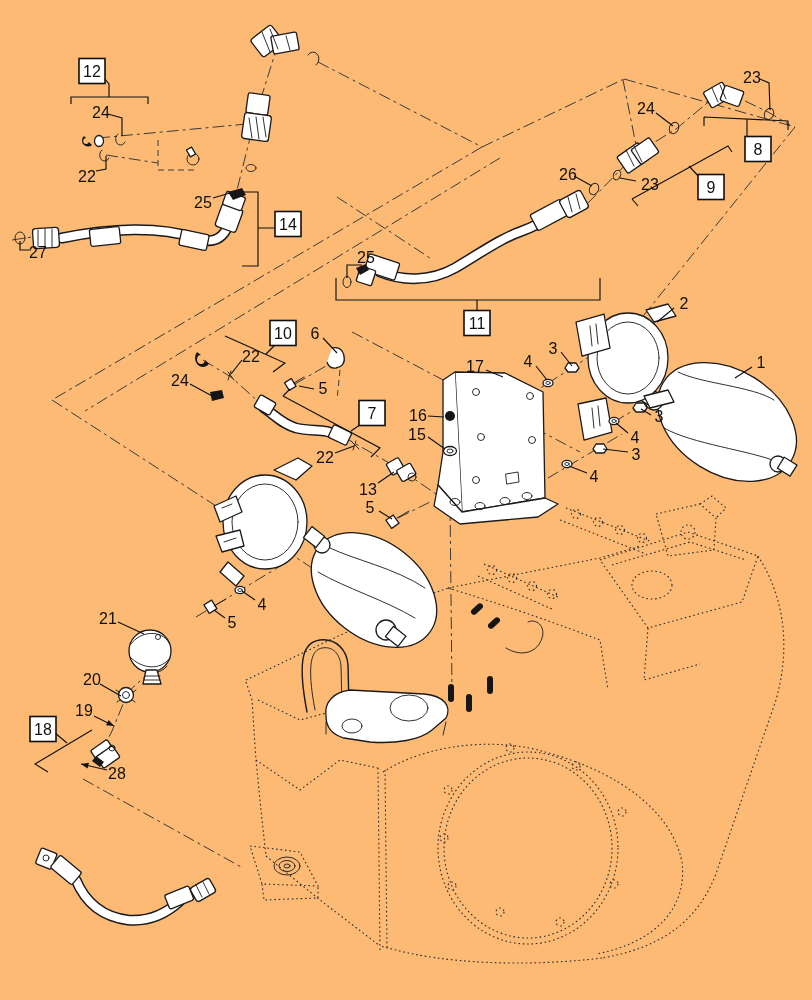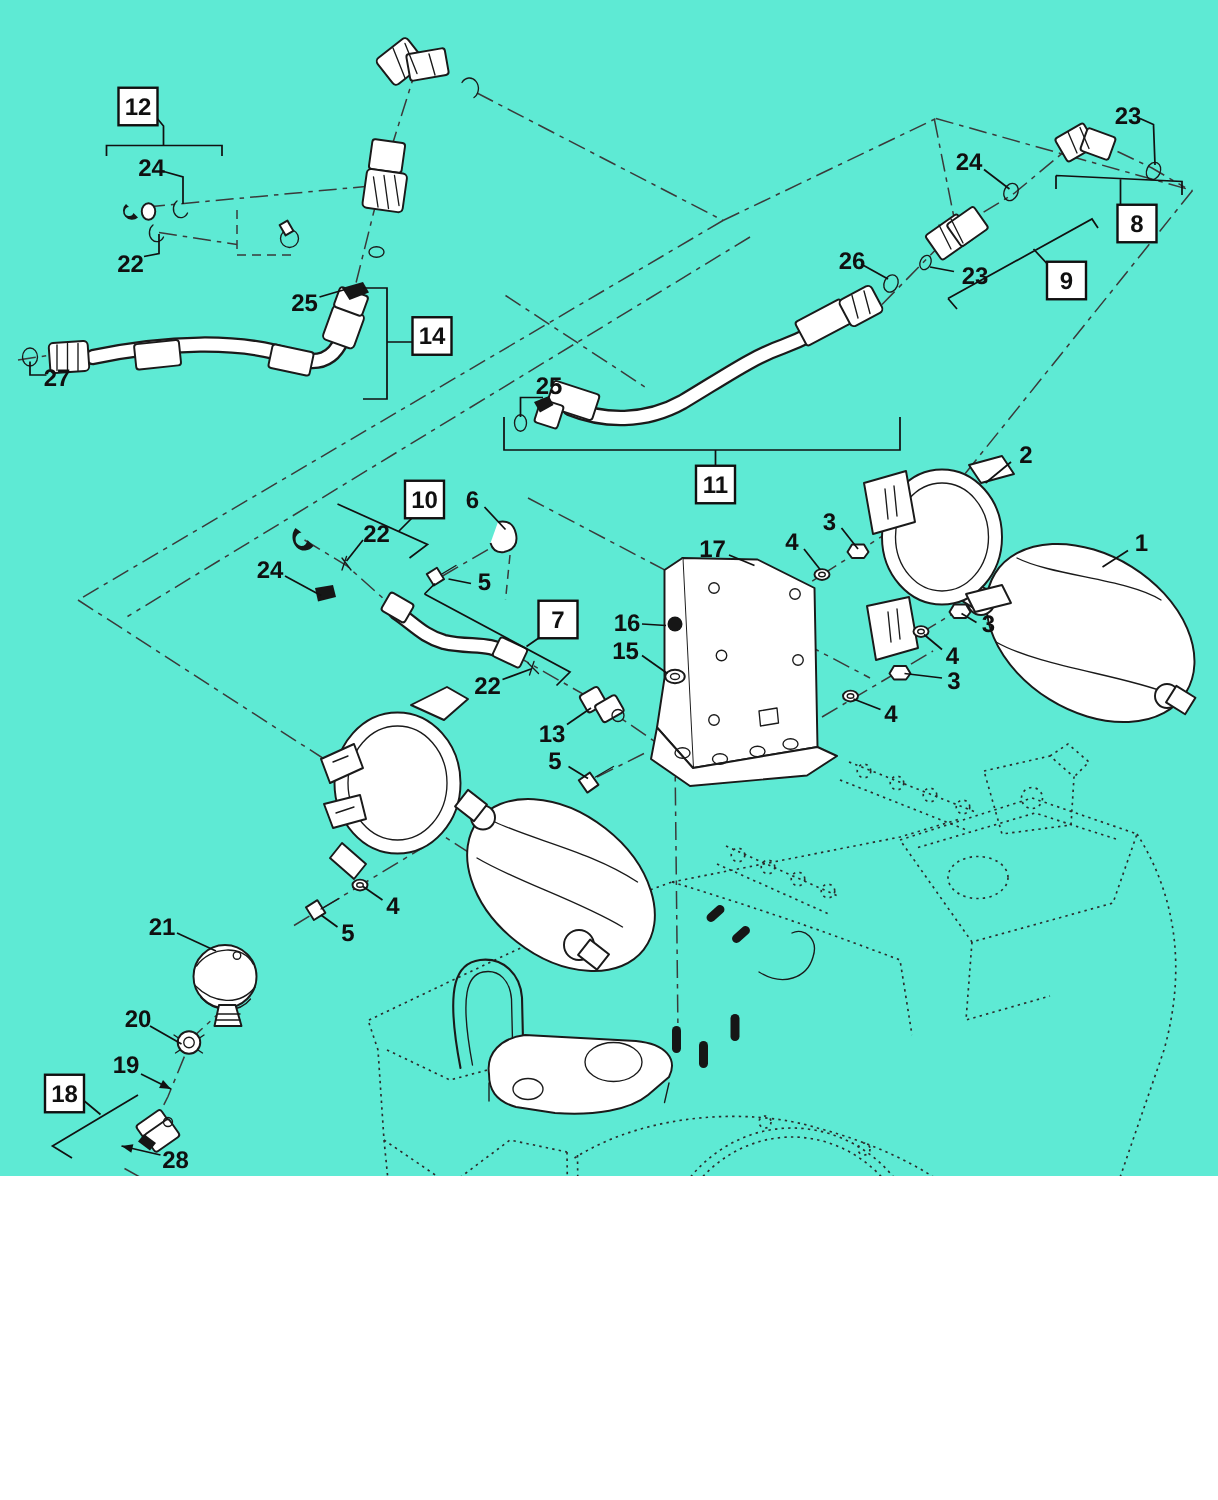--- a/index.html
+++ b/index.html
@@ -1,16 +1,16 @@
 <!DOCTYPE html>
 <html><head>
 <meta charset="utf-8">
 <style>
   html,body{margin:0;padding:0;background:#ffffff;}
-  .stage{position:relative;width:812px;height:784px;background:#5eead4;overflow:hidden;font-weight:bold;}
+  .stage{position:relative;width:812px;height:1000px;background:#fdba74;overflow:hidden;}
   svg{display:block;}
   .solid{fill:none;stroke:#1a1a1a;stroke-width:1.4;stroke-linejoin:round;stroke-linecap:round;}
   .thin{fill:none;stroke:#1a1a1a;stroke-width:0.9;stroke-linejoin:round;stroke-linecap:round;}
   .wht{fill:#ffffff;stroke:#1a1a1a;stroke-width:1.3;stroke-linejoin:round;}
   .blk{fill:#161616;stroke:none;}
   .dd{fill:none;stroke:#3a3a3a;stroke-width:1;stroke-dasharray:12 4 3 4;}
   .dsh{fill:none;stroke:#3a3a3a;stroke-width:1;stroke-dasharray:6 4;}
   .dot{fill:none;stroke:#2b2b2b;stroke-width:1.1;stroke-dasharray:1.6 2.8;stroke-linejoin:round;}
   .tubeO{fill:none;stroke:#1a1a1a;stroke-width:11;stroke-linecap:round;}
   .tubeI{fill:none;stroke:#ffffff;stroke-width:8;stroke-linecap:round;}

